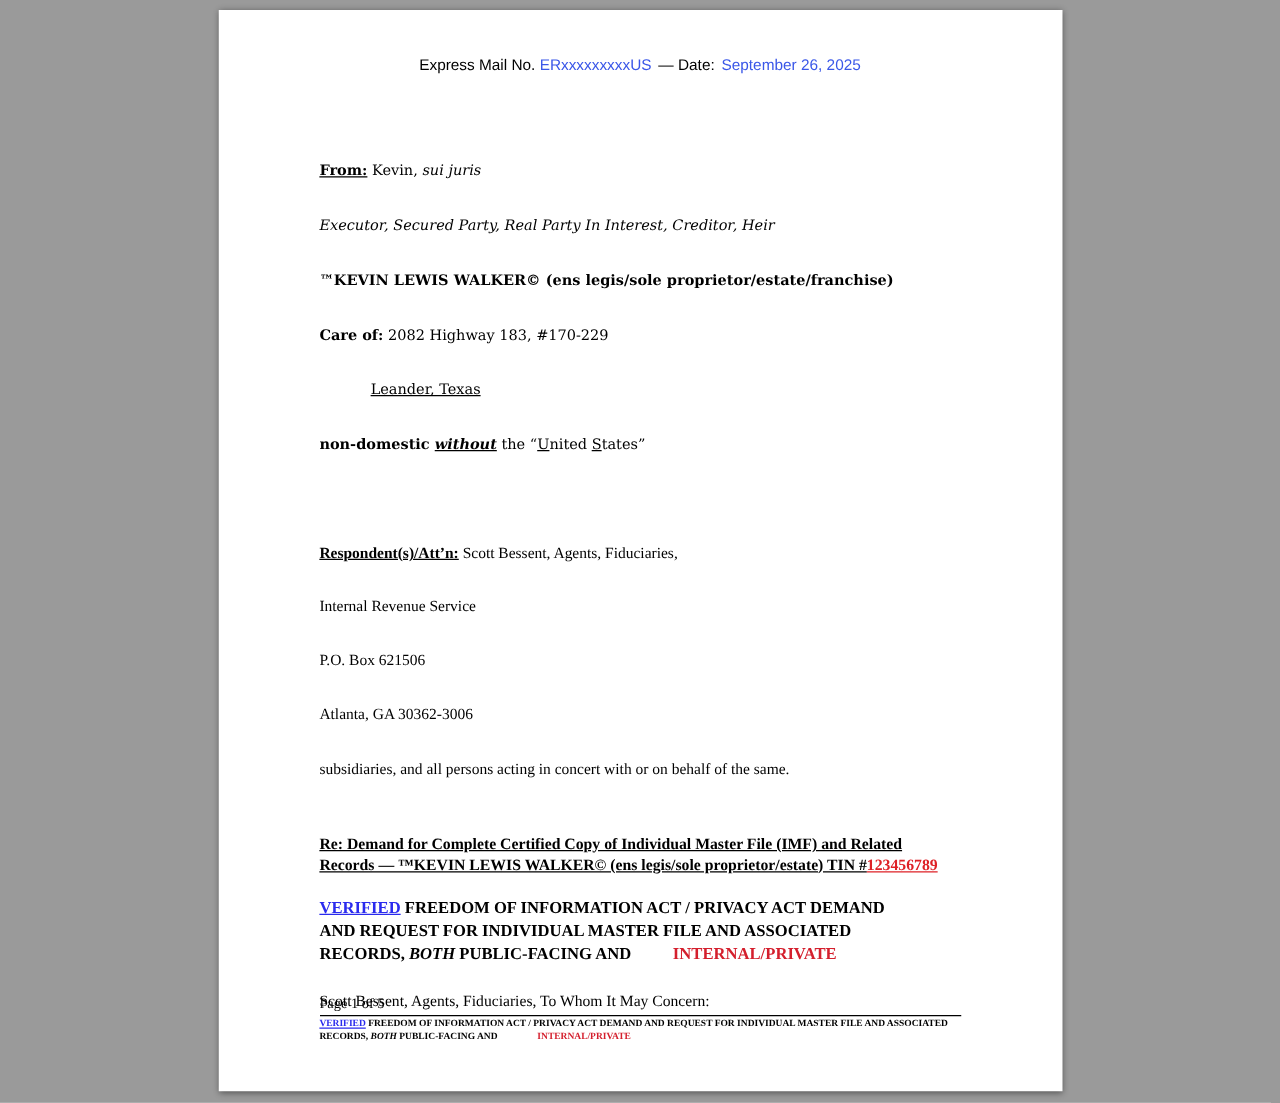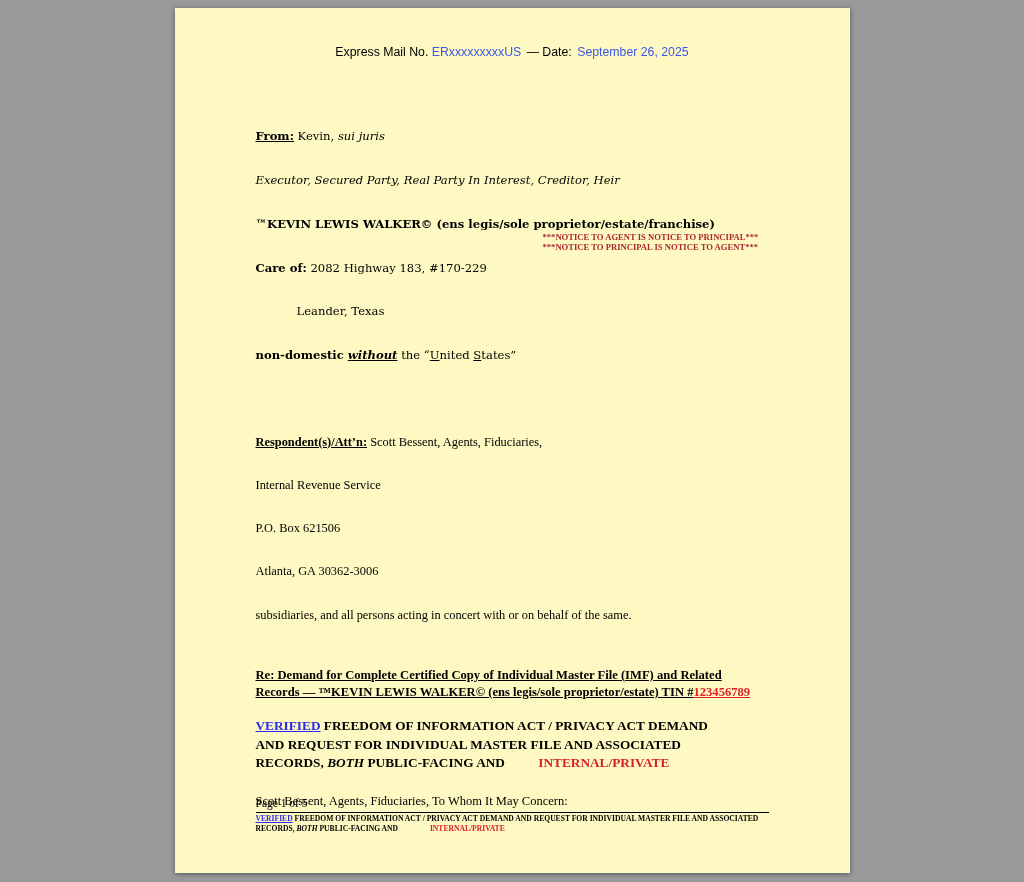--- a/index.html
+++ b/index.html
@@ -13,21 +13,21 @@
     height: 882px;
     background: var(--page-bg, #9a9a9a);
     overflow: hidden;
   }
   .page {
     position: relative;
     box-sizing: border-box;
     width: 675px;
     height: 865px;
     margin: 8px auto 9px;
-    background: #fef9c3;
+    background: #ffffff;
     box-shadow: 0 1px 5px rgba(0,0,0,0.45);
     padding: 37px 81px 0;
     color: #000;
     font-size: 12.5px;
     line-height: 16.5px;
   }
   .b  { font-weight: bold; }
   .i  { font-style: italic; }
   .u  { text-decoration: underline; }
   .blue  { color: var(--link-blue, #3a57e8); }
@@ -45,21 +45,21 @@
   }
   .express .mid { margin: 0 2px; }
 
   .from-block {
     font-family: "DejaVu Serif", serif;
     font-size: 11.6px;
     line-height: 14.6px;
     margin-bottom: 14px;
     white-space: pre-wrap;
   }
-  .indent { padding-left: 41px; }
+  .indent { padding-left: 41px; text-decoration: underline; }
 
   .resp-block {
     font-size: 12.4px;
     line-height: 14.4px;
     margin-bottom: 16px;
     white-space: pre-wrap;
   }
 
   .notice {
     position: absolute;
@@ -132,24 +132,20 @@
     </div>
 
     <div class="resp-block">
       <div><span class="b u">Respondent(s)/Att’n:</span><span> Scott Bessent, Agents, Fiduciaries,</span></div>
       <div>Internal Revenue Service</div>
       <div>P.O. Box 621506</div>
       <div>Atlanta, GA 30362-3006</div>
       <div>subsidiaries, and all persons acting in concert with or on behalf of the same.</div>
     </div>
 
-    <div class="notice">
-      <div>***NOTICE TO AGENT IS NOTICE TO PRINCIPAL***</div>
-      <div>***NOTICE TO PRINCIPAL IS NOTICE TO AGENT***</div>
-    </div>
 
     <div class="re-block">
       <div class="u">Re: Demand for Complete Certified Copy of Individual Master File (IMF) and Related</div>
       <div><span class="u">Records — ™KEVIN LEWIS WALKER© (ens legis/sole proprietor/estate) TIN #</span><span class="red u">123456789</span></div>
     </div>
 
     <div class="title-block">
       <div class="tline"><span class="tblue u">VERIFIED</span><span> FREEDOM OF INFORMATION ACT / PRIVACY ACT DEMAND</span></div>
       <div class="tline">AND REQUEST FOR INDIVIDUAL MASTER FILE AND ASSOCIATED</div>
       <div class="tline"><span>RECORDS, </span><span class="i">BOTH</span><span> PUBLIC-FACING AND </span><span class="tred">INTERNAL/PRIVATE</span></div>

